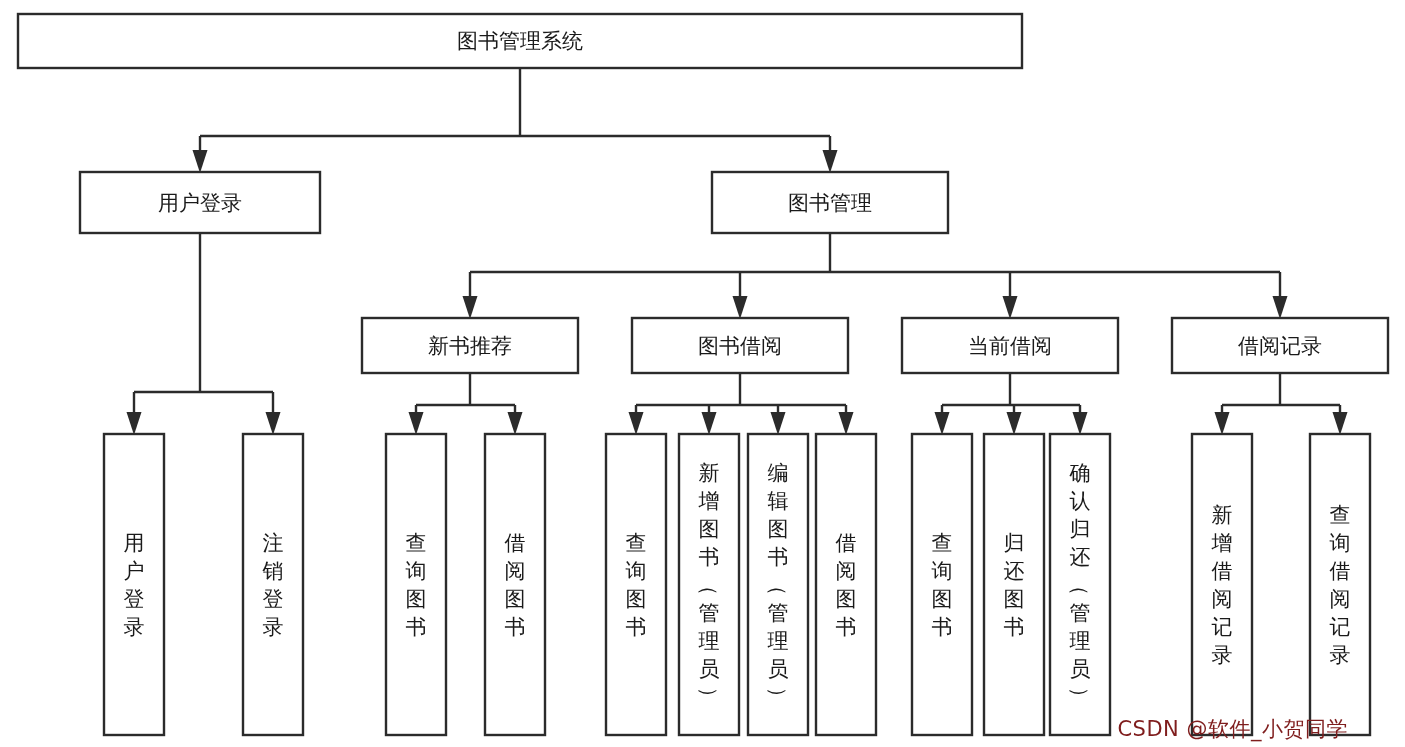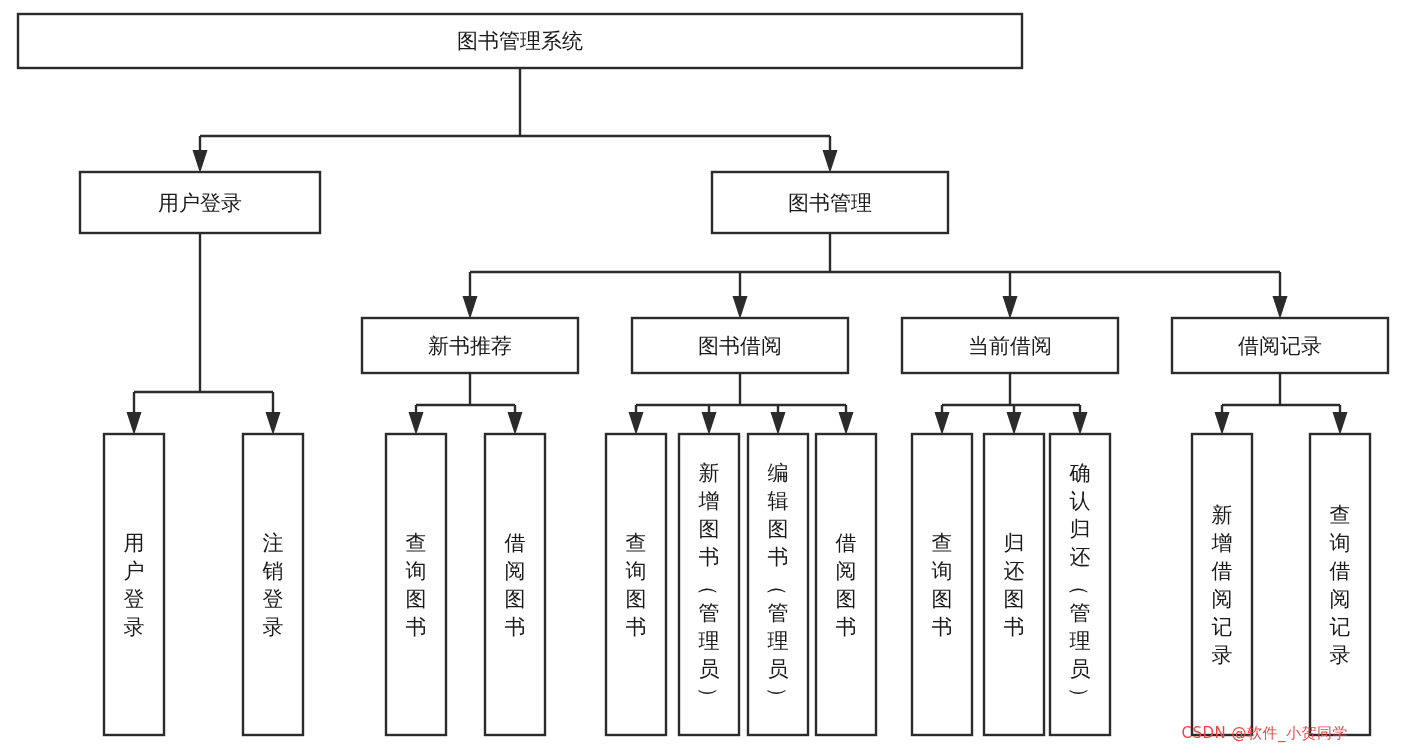--- a/index.html
+++ b/index.html
@@ -54,22 +54,22 @@
     fill: #1a1a1a;
     font-family: "DejaVu Sans", "Liberation Sans", sans-serif;
     font-size: 21px;
     text-anchor: middle;
   }
   .watermark {
     position: absolute;
     right: 8px;
     bottom: 4px;
     font-family: "DejaVu Sans", "Liberation Sans", sans-serif;
-    font-size: 15px;
-    color: #ef4444;
+    font-size: 21px;
+    color: #7f1d1d;
     white-space: nowrap;
     letter-spacing: 0.5px;
     user-select: none;
   }
 </style>
 </head>
 <body>
 
 <div id="diagram-root">
   <svg id="tree-svg" viewBox="0 0 1405 747">

